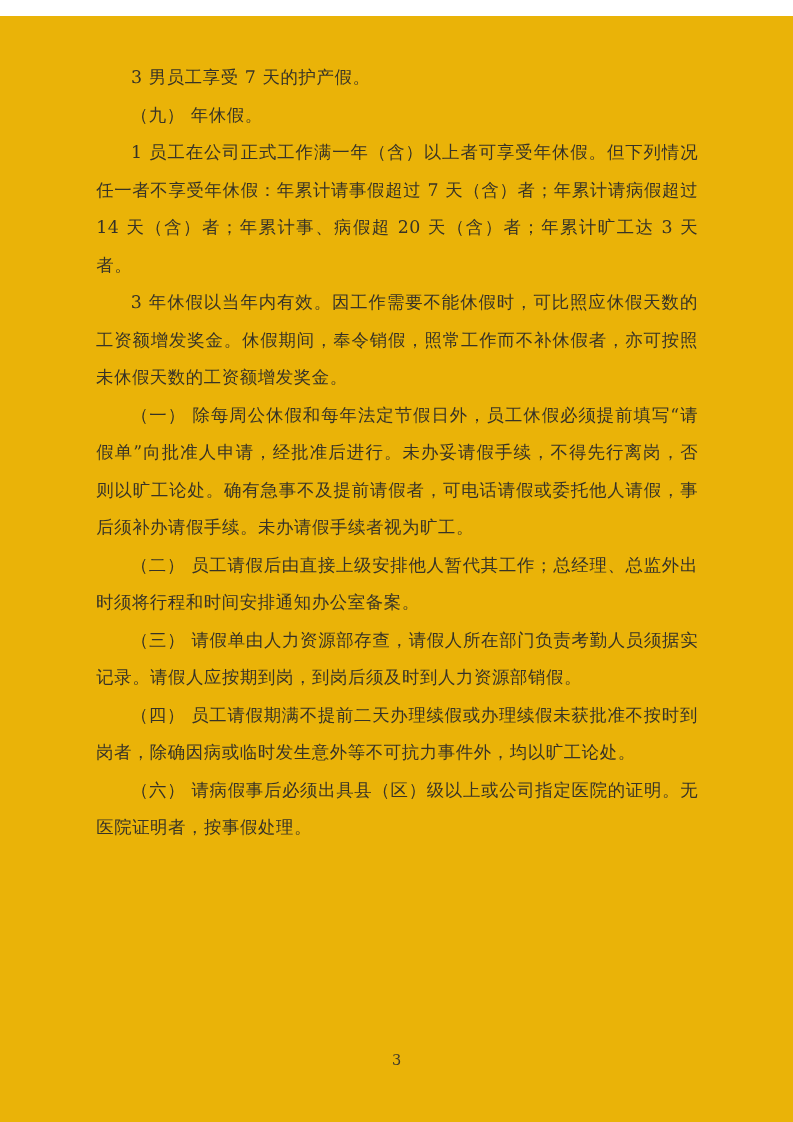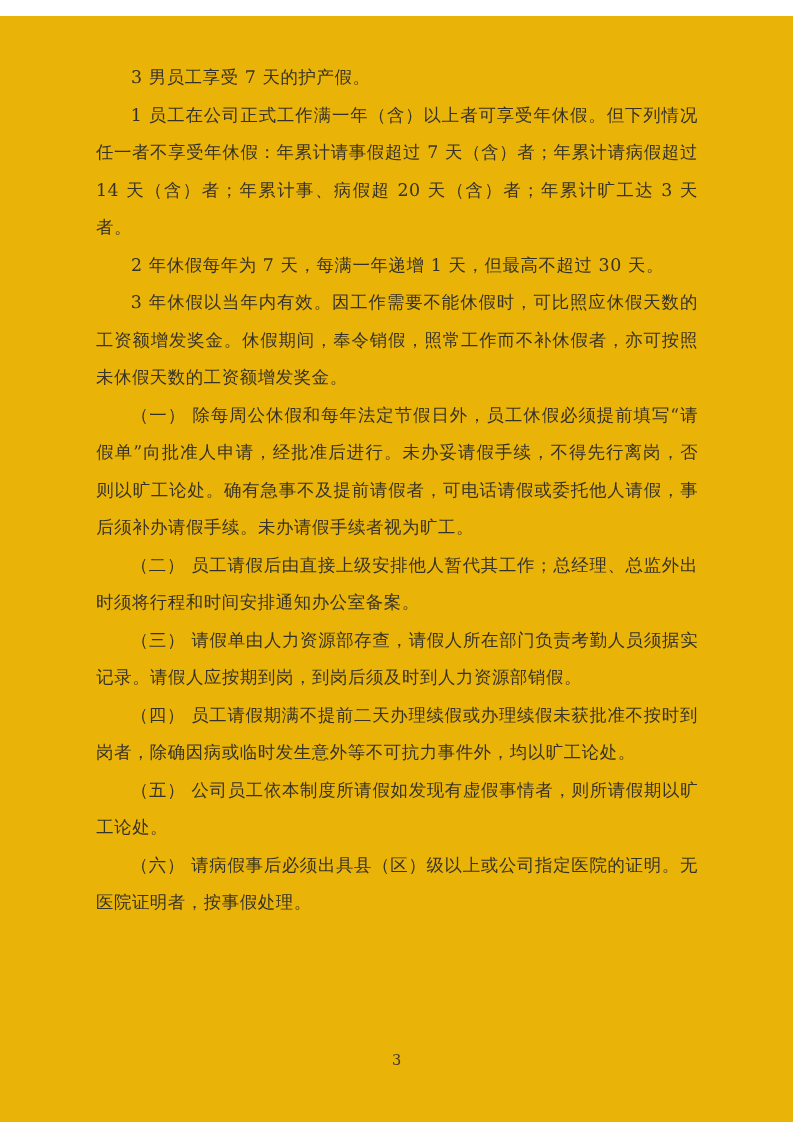--- a/index.html
+++ b/index.html
@@ -81,37 +81,36 @@
 <body>
 
 <div id="page">
 
   <div id="doc-body">
 
     <p class="para">3 男员工享受 7 天的护产假。</p>
 
 
 
+    <p class="para heading">（九） 年休假。</p>
 
     <p class="para">1 员工在公司正式工作满一年（含）以上者可享受年休假。但下列情况任一者不享受年休假：年累计请事假超过 7 天（含）者；年累计请病假超过 14 天（含）者；年累计事、病假超 20 天（含）者；年累计旷工达 3 天者。</p>
 
-    <p class="para">2 年休假每年为 7 天，每满一年递增 1 天，但最高不超过 30 天。</p>
 
     <p class="para">3 年休假以当年内有效。因工作需要不能休假时，可比照应休假天数的工资额增发奖金。休假期间，奉令销假，照常工作而不补休假者，亦可按照未休假天数的工资额增发奖金。</p>
 
 
     <p class="para">（一） 除每周公休假和每年法定节假日外，员工休假必须提前填写“请假单”向批准人申请，经批准后进行。未办妥请假手续，不得先行离岗，否则以旷工论处。确有急事不及提前请假者，可电话请假或委托他人请假，事后须补办请假手续。未办请假手续者视为旷工。</p>
 
     <p class="para">（二） 员工请假后由直接上级安排他人暂代其工作；总经理、总监外出时须将行程和时间安排通知办公室备案。</p>
 
     <p class="para">（三） 请假单由人力资源部存查，请假人所在部门负责考勤人员须据实记录。请假人应按期到岗，到岗后须及时到人力资源部销假。</p>
 
     <p class="para">（四） 员工请假期满不提前二天办理续假或办理续假未获批准不按时到岗者，除确因病或临时发生意外等不可抗力事件外，均以旷工论处。</p>
 
-    <p class="para">（五） 公司员工依本制度所请假如发现有虚假事情者，则所请假期以旷工论处。</p>
 
     <p class="para">（六） 请病假事后必须出具县（区）级以上或公司指定医院的证明。无医院证明者，按事假处理。</p>
 
   </div>
 
   <div id="page-number">3</div>
 
 </div>
 
 </body></html>

